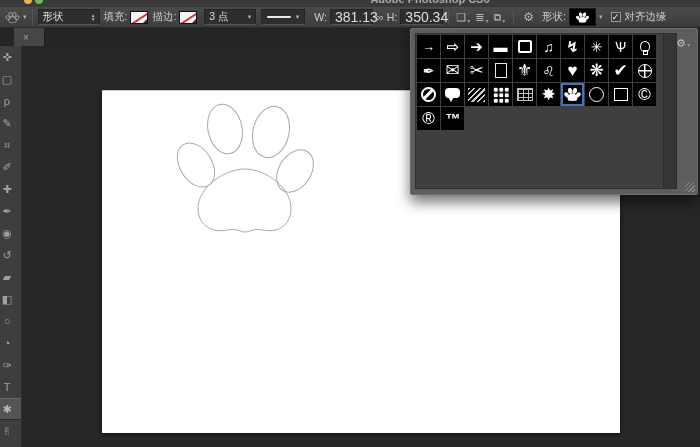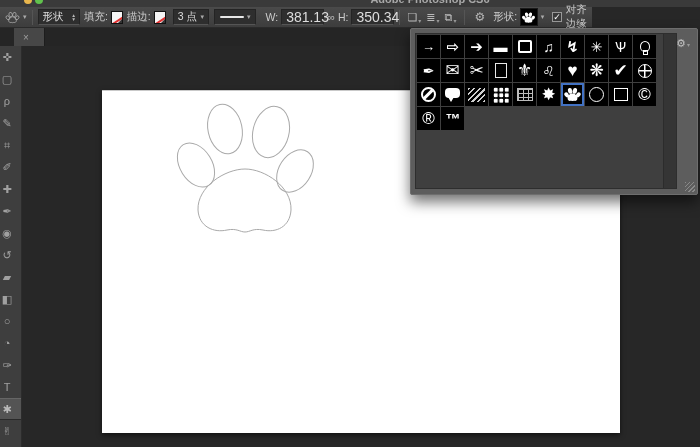--- a/index.html
+++ b/index.html
@@ -8,21 +8,21 @@
   #stage { position:relative; width:700px; height:447px; background:#272727; overflow:hidden; }
 
   
   #titlebar { position:absolute; left:0; top:0; width:700px; height:7px;
     background:#3a3a3a; overflow:hidden; z-index:30; }
   #titlebar .title { position:absolute; left:430px; top:-7px; transform:translateX(-50%);
     font-size:11px; font-weight:bold; color:#a8a8a8; white-space:nowrap; }
   .tl-dot { position:absolute; top:-4px; width:8px; height:8px; border-radius:50%; }
 
   
-  #optionsbar { position:absolute; left:0; top:7px; width:592px; height:21px;
+  #optionsbar { position:absolute; left:0; top:7px; width:700px; height:21px;
     background:linear-gradient(#4a4a4a,#3d3d3d); border-bottom:1px solid #2a2a2a;
     display:flex; align-items:center; z-index:30; font-size:10.5px; color:#ccc; }
   .ob-sep { width:1px; height:15px; background:#2f2f2f; border-right:1px solid #555; margin:0 5px; }
   .ob-label { margin:0 3px 0 4px; white-space:nowrap; }
   .inset { background:#2e2e2e; border:1px solid #242424; border-bottom-color:#555;
     height:16px; display:flex; align-items:center; color:#ddd; }
   .caret { font-size:7px; color:#aaa; margin-left:3px; }
   .mini-caret { font-size:6px; color:#999; margin:6px 1px 0 1px; }
   #tool-btn { display:flex; align-items:center; margin-left:5px; }
   .swatch { width:18px; height:13px; background:#f5f5f5; border:1px solid #111; position:relative; overflow:hidden; }

